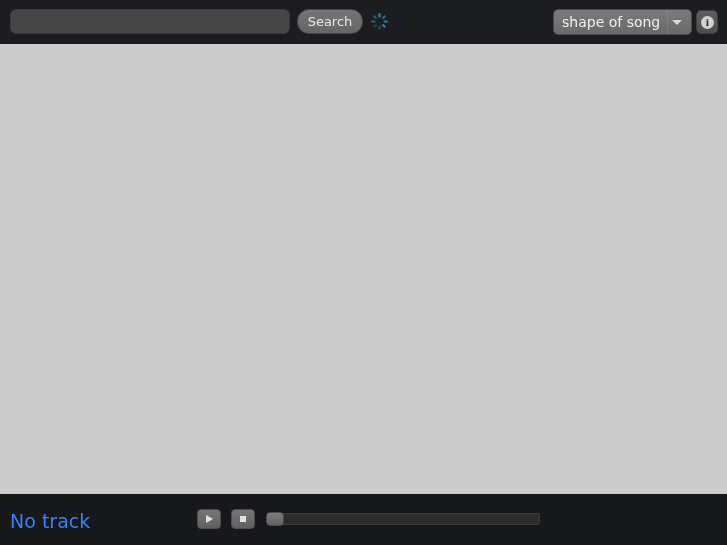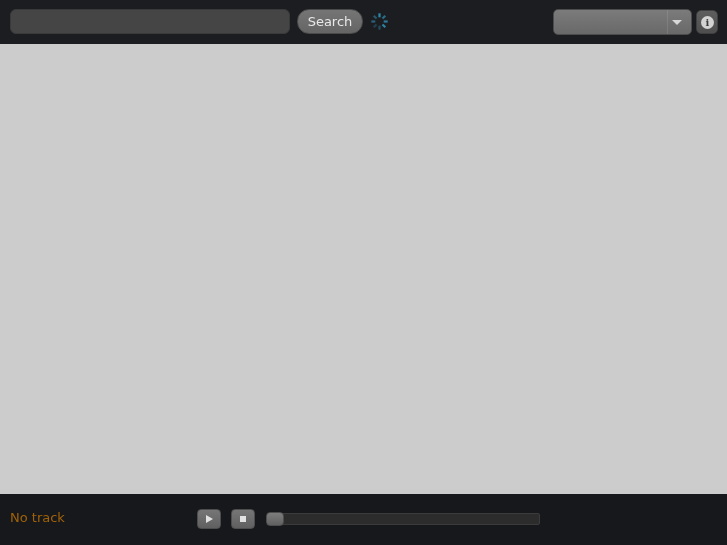--- a/index.html
+++ b/index.html
@@ -152,22 +152,22 @@
   #footer {
     position: absolute;
     left: 0; top: 494px;
     width: 727px;
     height: 51px;
     background: #16181c;
   }
   #track-label {
     position: absolute;
     left: 10px; top: 16px;
-    font-size: 13px;
-    color: #a16207;
+    font-size: 19px;
+    color: #3b82f6;
     white-space: nowrap;
   }
   .transport-btn {
     position: absolute;
     top: 15px;
     width: 24px; height: 20px;
     background: linear-gradient(#767676, #606060);
     border: 1px solid #4d4d4d;
     border-radius: 4px;
     box-sizing: border-box;
@@ -247,20 +247,21 @@
           <rect x="12.7" y="7.4" width="4" height="2.2" opacity="0.85"></rect>
           <rect x="7.4" y="0.3" width="2.2" height="4" opacity="0.75" transform="rotate(45 8.5 8.5)"></rect>
           <rect x="7.4" y="12.7" width="2.2" height="4" opacity="0.35" transform="rotate(45 8.5 8.5)"></rect>
           <rect x="0.3" y="7.4" width="4" height="2.2" opacity="0.55" transform="rotate(45 8.5 8.5)"></rect>
           <rect x="12.7" y="7.4" width="4" height="2.2" opacity="0.95" transform="rotate(45 8.5 8.5)"></rect>
         </g>
       </svg>
     </span>
 
     <div id="shape-select">
+      <span class="sel-label">shape of song</span>
       <span class="sel-arrow"></span>
     </div>
 
     <div id="info-button">
       <span class="i-circle">i</span>
     </div>
   </div>
 
   <div id="stage"></div>
 

